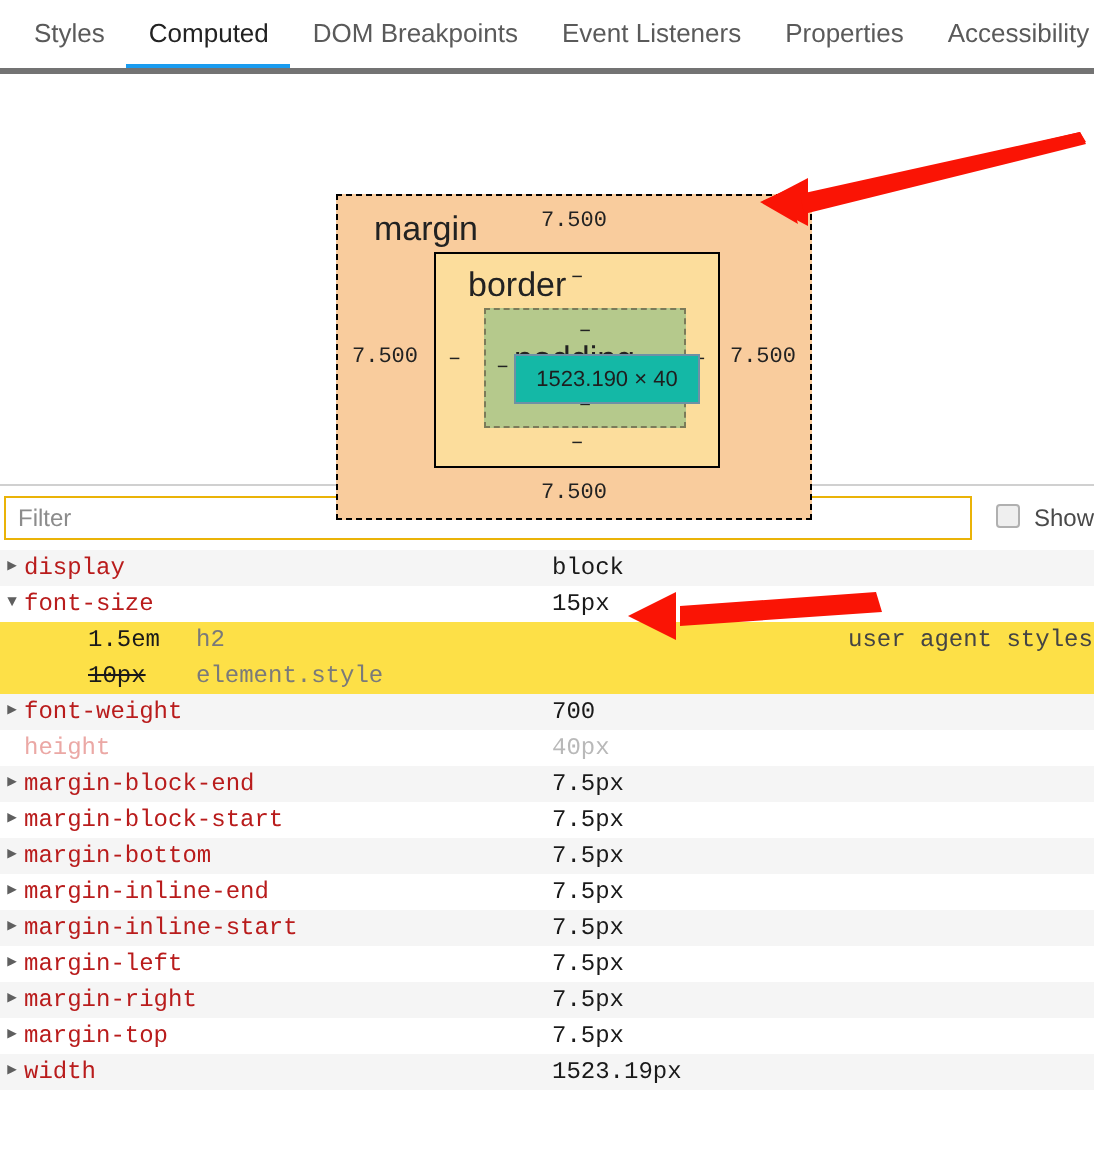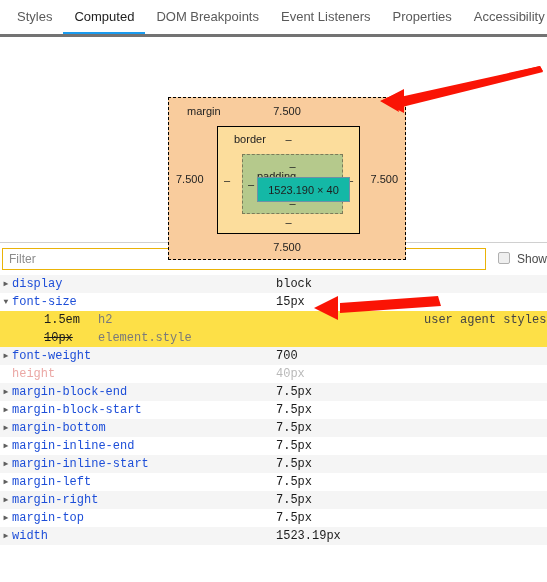--- a/index.html
+++ b/index.html
@@ -94,34 +94,35 @@
     display: flex;
     align-items: center;
     justify-content: center;
     font-size: 11px;
     color: #1e1e1e;
     white-space: nowrap;
     text-align: right;
   }
   .bm-label {
     position: absolute;
-    font-size: 11px;
+    font-size: 17px;
     color: #222222;
     white-space: nowrap;
   }
   .lbl-margin { left: 18px;  top: 7px; }
   .lbl-border { left: 16px;  top: 6px; }
   .lbl-padding{ left: 14px;  top: 15px; }
 
   .bm-val {
     position: absolute;
     font-size: 11px;
     color: #222222;
     white-space: nowrap;
     text-align: center;
+    font-family: Liberation Mono, monospace;
   }
   
   .m-top    { left: 0;  right: 0; top: 7px;  text-align: center; }
   .m-bottom { left: 0;  right: 0; bottom: 6px; text-align: center; }
   .m-left   { left: 7px;  top: 50%; transform: translateY(-50%); }
   .m-right  { right: 7px; top: 50%; transform: translateY(-50%); }
   
   .b-top    { left: 0; right: 0; top: 6px; text-align: center; }
   .b-bottom { left: 0; right: 0; bottom: 5px; text-align: center; }
   .b-left   { left: 6px;  top: 50%; transform: translateY(-50%); }
@@ -198,21 +199,21 @@
     flex: 0 0 auto;
     text-align: center;
     font-size: 8px;
     color: #5f5f5f;
     line-height: 1;
     cursor: default;
     user-select: none;
   }
   .tri.empty { color: transparent; }
   .prop-name {
-    color: #1d4ed8;
+    color: #b91c1c;
     white-space: nowrap;
   }
   .prop-name.inherited { color: #eba8a5; }
   .prop-value {
     position: absolute;
     left: 276px;
     color: #1a1a1a;
     white-space: nowrap;
   }
   .prop-value.inherited { color: #b9b9b9; }

